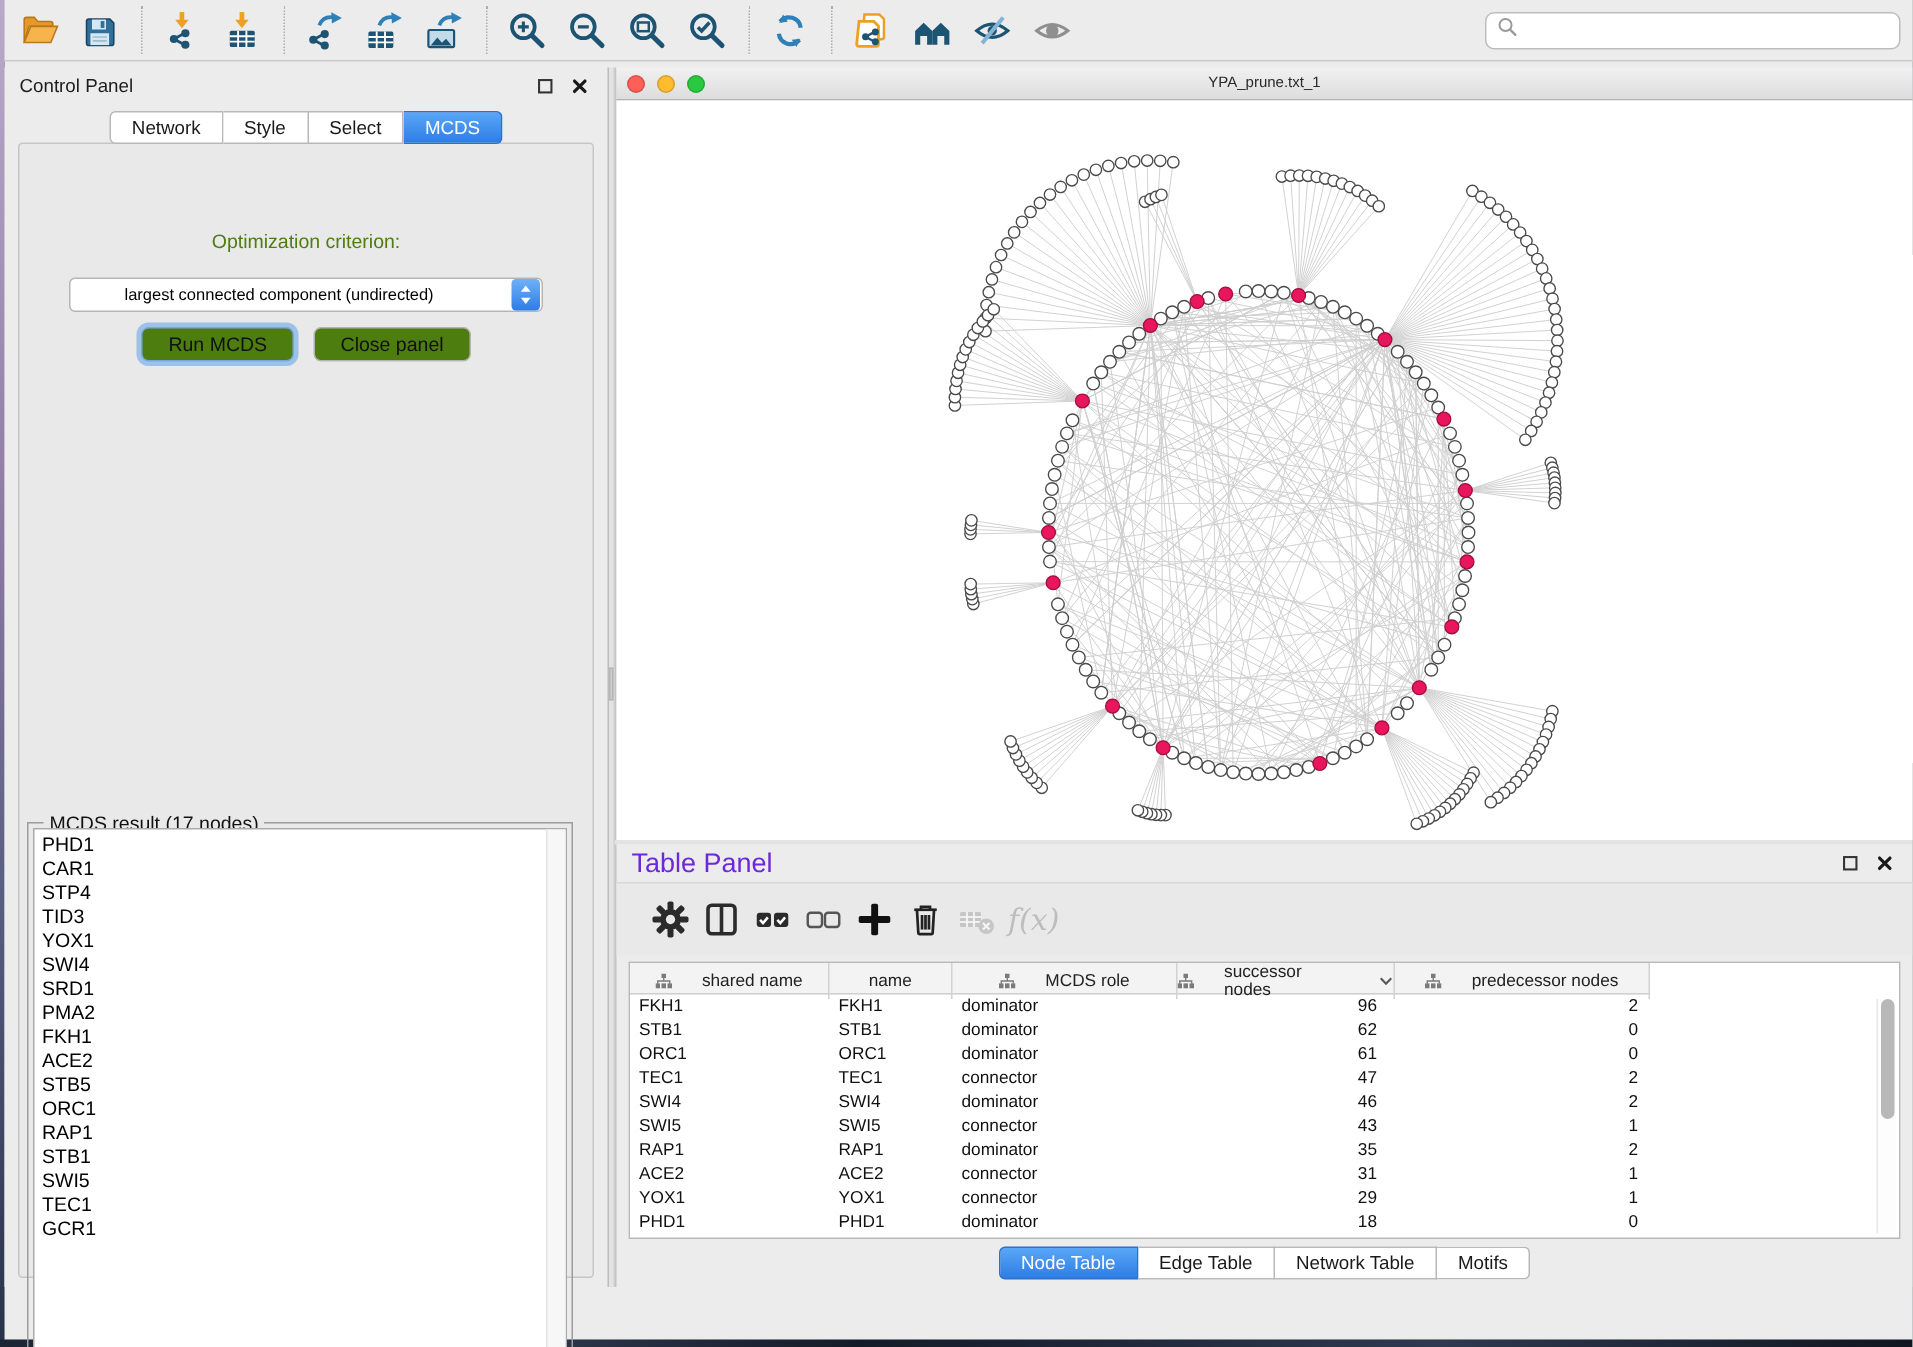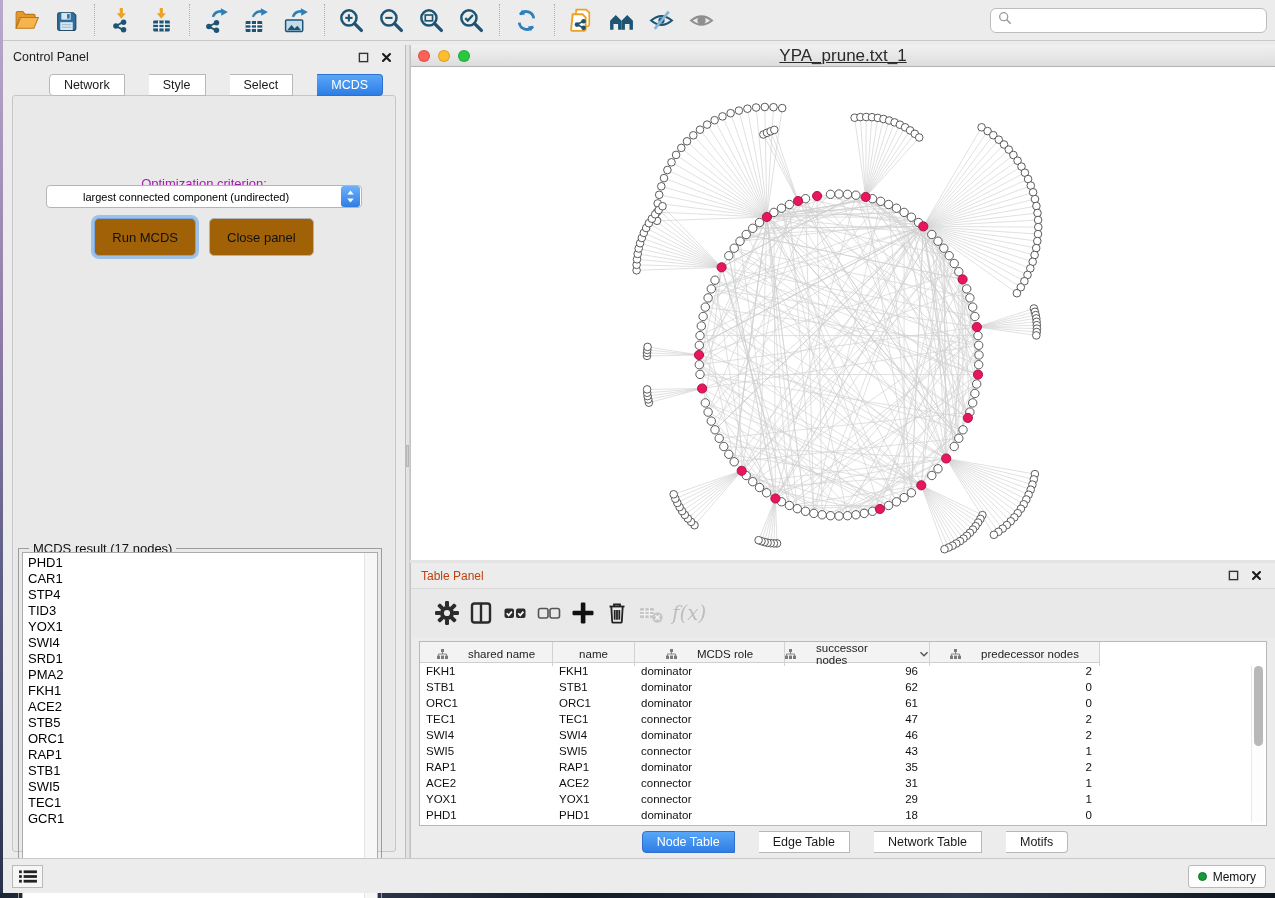--- a/index.html
+++ b/index.html
@@ -27,33 +27,33 @@
   .control-panel { position:absolute; left:0; top:45px; width:402px; height:813px; background:#ececec; }
   .cp-head { position:absolute; left:0; top:0; width:100%; height:24px; display:flex; align-items:center; padding:0 10px;gap:36px; }
   .cp-title { font-size:12.5px; color:#1c1c1c; }
   .win-btns { margin-left:auto; display:flex; gap:9px; align-items:center; }
   .win-btns button { border:none; background:transparent; width:14px; height:14px; padding:0; }
   .win-btns svg { width:11px; height:11px; display:block; }
   .cp-content { position:absolute; left:9px; right:9px; top:50px; bottom:6px; background:#e9e9e9;
     border:1px solid #c6c6c6; border-radius:3px; }
   .segbar { position:absolute; top:29px; left:0; width:100%; display:flex; justify-content:center; z-index:3; }
   .seg { height:22px; padding:0 14px; background:#fff; border:1px solid #b8b8b8; border-left:none;
-    font-size:12.5px; color:#1a1a1a; font-family:"Liberation Sans",sans-serif;margin-left:24px; }
+    font-size:12.5px; color:#1a1a1a; font-family:"Liberation Sans",sans-serif; }
   .seg:first-child { border-left:1px solid #b8b8b8; border-radius:4px 0 0 4px; }
   .seg:last-child { border-radius:0 4px 4px 0; }
   .seg.sel { background:linear-gradient(#59a7f7,#2e7de5); color:#fff; border-color:#2e6fd0; }
-  .opt-label { position:absolute; top:80px; width:100%; text-align:center; font-size:13px; color:#a21caf; }
+  .opt-label { position:absolute; top:57px; width:100%; text-align:center; font-size:13px; color:#4d7c0f; }
   .dropdown { position:absolute; top:89px; left:33px; width:316px; height:23px; background:#fff;
     border:1px solid #b5b5b5; border-radius:4px; display:flex; align-items:center; }
   .dropdown .dval { flex:1; font-size:11px; color:#000000; padding-left:8px; white-space:nowrap;margin-left:28px; }
   .stepper { width:19px; height:21px; margin-right:1px; border-radius:3px;
     background:linear-gradient(#6db1f8,#2e7de5); display:flex; align-items:center; justify-content:center; }
   .stepper svg { width:9px; height:15px; }
   .btnrow { position:absolute; top:122px; width:100%; display:flex; justify-content:center; gap:13px; }
-  .pushbtn { height:38px; padding:0 17px; background:#a16207; border:1px solid #b3b3b3; border-radius:5px;
+  .pushbtn { height:23px; padding:0 17px; background:#4d7c0f; border:1px solid #b3b3b3; border-radius:5px;
     font-size:13px; color:#111; font-family:"Liberation Sans",sans-serif; }
   .pushbtn.focused { box-shadow:0 0 0 3px rgba(106,168,235,.6); border-color:#7aa6e0; }
   .mcds-group { position:absolute; left:5px; right:13px; top:404px; height:372px; border:1px solid #9c9c9c;margin-top:48px; }
   .mcds-legend { position:absolute; top:-8px; left:10px; background:#e9e9e9; padding:0 4px; font-size:13px; color:#111; }
   .mcds-list { position:absolute; inset:3px; background:#fff; border:1px solid #ababab; overflow:hidden; padding-top:2px; }
   .mcds-item { font-size:13px; line-height:16px; padding-left:5px; color:#000; }
   .mcds-scroll { position:absolute; top:4px; bottom:4px; right:4px; width:13px; background:#f7f7f7; border-left:1px solid #e4e4e4; }
 
   
   .v-split { position:absolute; left:402px; top:45px; width:5px; height:813px; background:#e3e3e3;
@@ -61,29 +61,29 @@
   .v-grip { position:absolute; top:400px; left:0; width:3px; height:22px; background:#cfcfcf; border:1px solid #b5b5b5; }
   .h-split { position:absolute; left:407px; top:560px; width:865px; height:3px; background:#e3e3e3; }
 
   
   .net-win { position:absolute; left:407px; top:45px; width:865px; height:515px; border-left:1px solid #c4c4c4; }
   .net-titlebar { position:absolute; top:0; left:0; width:100%; height:22px;
     background:linear-gradient(#f1f1f1,#dddddd); border-bottom:1px solid #b3b3b3;
     display:flex; align-items:center; padding:0 7px; }
   .lights { display:flex; gap:8px; }
   .light { width:12px; height:12px; border-radius:50%; }
-  .net-title { position:absolute; left:0; width:100%; text-align:center; font-size:17px; color:#2a2a2a;text-decoration:underline; }
+  .net-title { position:absolute; left:0; width:100%; text-align:center; font-size:10px; color:#2a2a2a; }
   .net-canvas { position:absolute; top:22px; left:0; width:865px; height:493px; background:#fff; }
   .net-canvas svg { display:block; }
 
   
   .table-panel { position:absolute; left:407px; top:563px; width:865px; height:295px; background:#ececec;
     border-left:1px solid #c4c4c4; }
   .tp-head { position:absolute; top:0; left:0; width:100%; height:25px; display:flex; align-items:center; padding:0 10px; }
-  .tp-title { font-size:12px; color:#c2410c;text-align:right; }
+  .tp-title { font-size:18px; color:#6d28d9;text-align:right; }
   .tp-toolbar { position:absolute; top:25px; left:0; width:100%; height:49px; background:#e9e9e9;
     border-top:1px solid #d7d7d7; display:flex; align-items:center; padding-left:20px; }
   .tbtn2 { border:none; background:transparent; width:34px; height:34px; padding:3px; }
   .tbtn2 svg { width:26px; height:26px; display:block; }
   .tbtn2.dis { opacity:.55; }
   .fx { font-family:"DejaVu Serif", serif; font-style:italic; font-size:20px; color:#9a9a9a; }
   .table-wrap { position:absolute; left:8px; right:8px; top:78px; height:185px; background:#fff; border:1px solid #b9b9b9; }
   .thead { display:grid; grid-template-columns:133px 82px 150px 145px 170px 1fr; height:21px;
     background:#f3f3f3; border-bottom:1px solid #cfcfcf; }
   .th { display:flex; align-items:center; justify-content:center; gap:20px; font-size:11.5px; color:#222;
@@ -1254,33 +1254,15 @@
         </div>
       </div>
       <div class="tp-tabs" id="tp-tabs">
           <button class="seg sel">Node Table</button>
           <button class="seg">Edge Table</button>
           <button class="seg">Network Table</button>
           <button class="seg">Motifs</button>
         </div>
     </div>
 
-    <div class="status">
-      <div class="stat-left" id="list-btn">
-          <svg viewBox="0 0 22 16">
-            <g fill="#222">
-              <rect x="0" y="0.5" width="3.4" height="3.4"></rect>
-              <rect x="5.6" y="0.5" width="16.4" height="3.4"></rect>
-              <rect x="0" y="6.3" width="3.4" height="3.4"></rect>
-              <rect x="5.6" y="6.3" width="16.4" height="3.4"></rect>
-              <rect x="0" y="12.1" width="3.4" height="3.4"></rect>
-              <rect x="5.6" y="12.1" width="16.4" height="3.4"></rect>
-            </g>
-          </svg>
-        </div>
-      <div class="memory-btn">
-        <span class="mem-dot"></span>
-        <span>Memory</span>
-      </div>
-    </div>
 
   </div>
 </div>
 
 </body></html>

